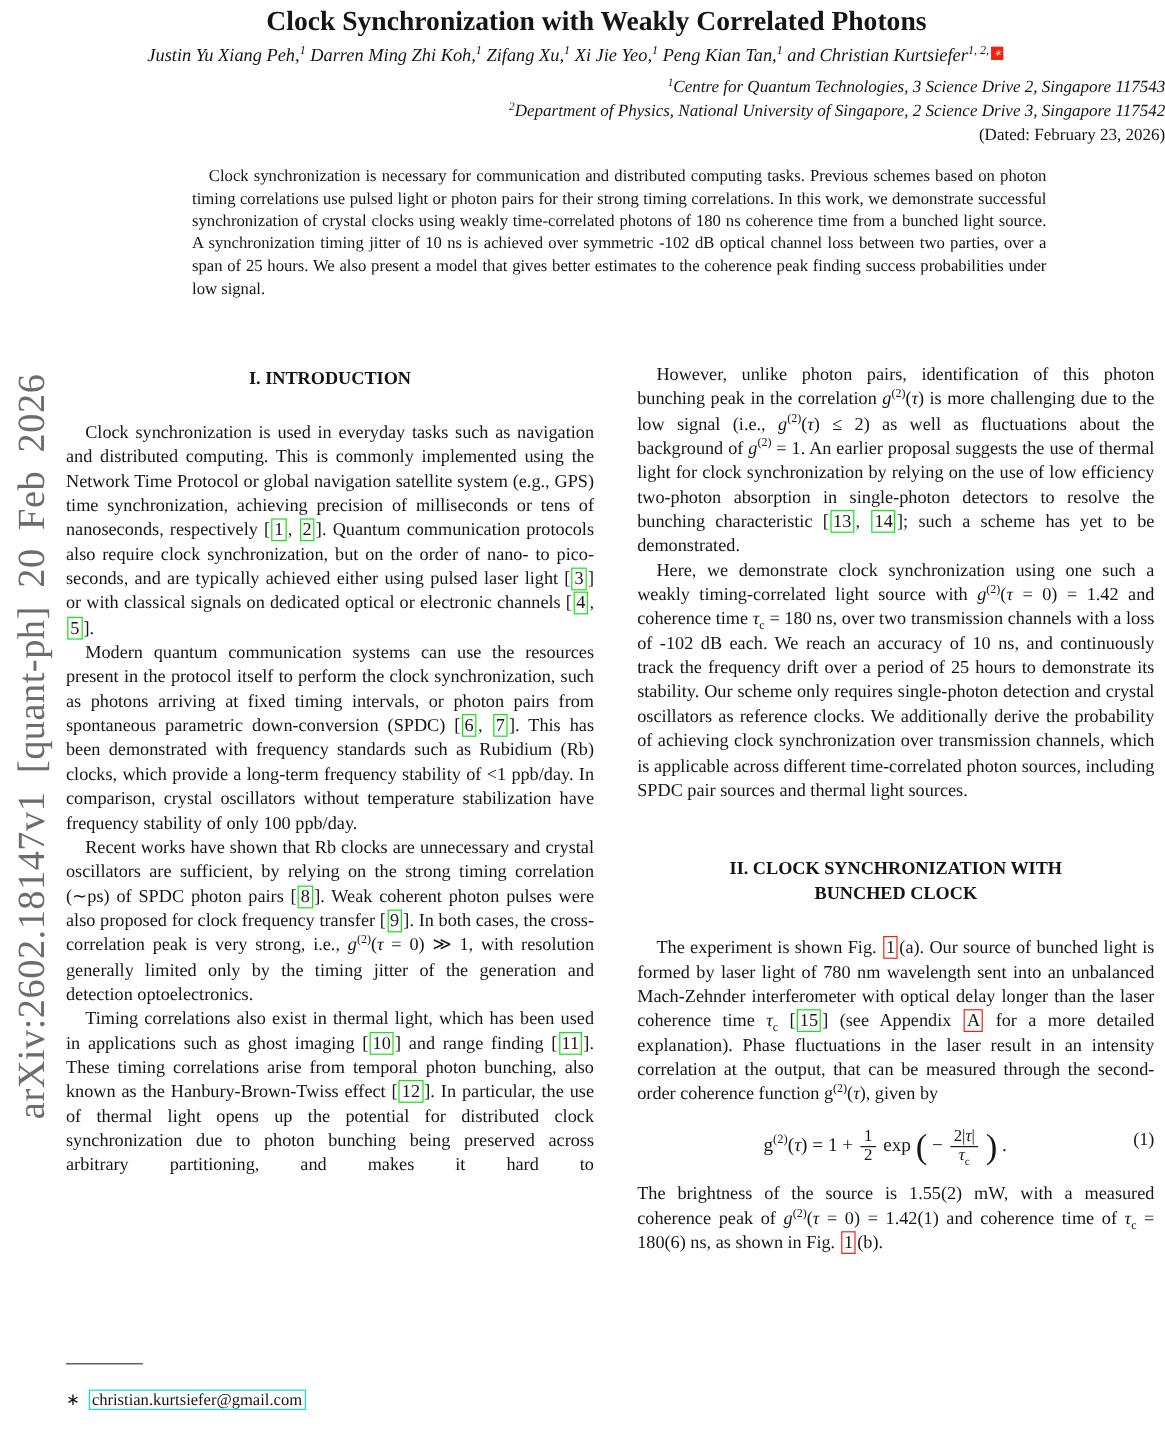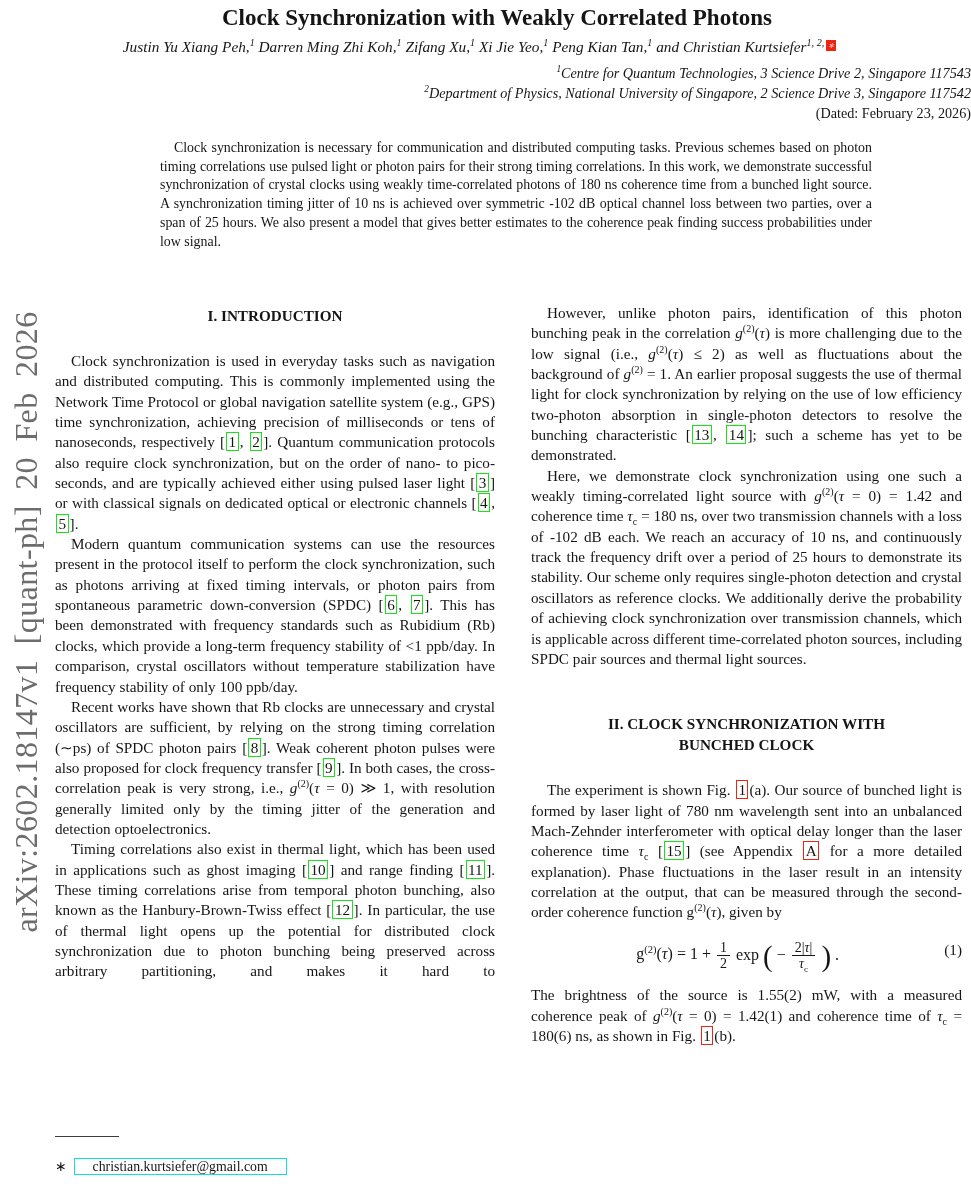--- a/index.html
+++ b/index.html
@@ -38,21 +38,21 @@
     margin:44px 42px 25px;}
   .col > div > .sec-heading:first-child, .col > .sec-heading:first-child{margin-top:2px;}
   .mi{font-style:italic;}
 
   
   .box-g{border:1.5px solid var(--cite_green);padding:0 1.5px;margin:0 1px;}
   .box-r{border:1.5px solid var(--ref_red);padding:0 1.5px;margin:0 1px;}
   .fn-mark-box{display:inline-block;background:var(--ref_red);border:1px solid var(--ref_red);
     color:#ffd9d4;font-size:8px;width:8px;height:9px;line-height:9px;text-align:center;
     vertical-align:4px;margin-left:2px;}
-  .email-box{border:1.5px solid var(--link_cyan);padding:0 18px;margin-top:33px;}
+  .email-box{border:1.5px solid var(--link_cyan);padding:0 2px;margin-top:33px;}
 
   
   .eq-row{display:flex;margin:17px 0 14px;}
   .eq-body{flex:1;text-align:center;font-size:16px;}
   .frac{display:inline-block;vertical-align:middle;text-align:center;
     font-size:14px;line-height:1.1;margin:0 2px;}
   .frac .num{display:block;border-bottom:1px solid #151515;padding:0 3px;}
   .frac .den{display:block;}
   .bigp{font-size:29px;font-weight:300;vertical-align:middle;line-height:0;}
   .eq-num{font-size:15.2px;}

